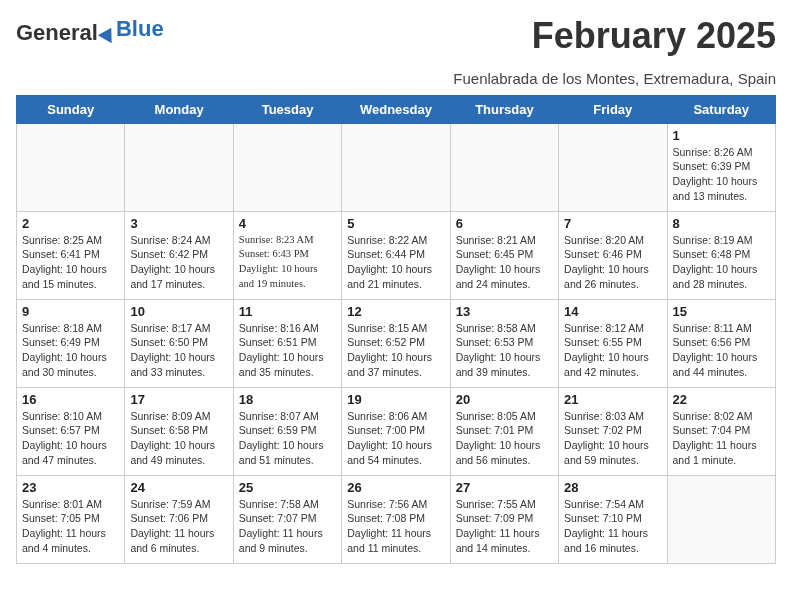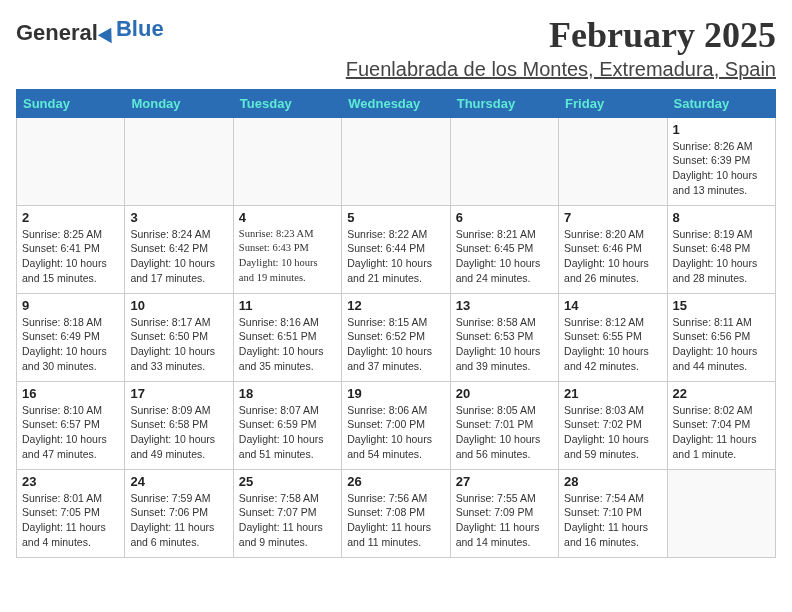--- a/index.html
+++ b/index.html
@@ -35,38 +35,36 @@
       transform: rotate(30deg);
     }
     .title-area {
       text-align: right;
     }
     .month-title {
       font-size: 36px;
       font-weight: bold;
       color: #333;
       line-height: 1.1;
-      font-family: Liberation Serif, serif;
     }
     .location {
-      font-size: 20px;
+      font-size: 15px;
       color: #444;
-      margin-top: 2px;
-      text-decoration: underline;
+      margin-top: 14px;
     }
     .calendar {
       width: 100%;
       border-collapse: collapse;
       margin-top: 8px;
       font-size: 11px;
     }
     .calendar thead tr th {
       background: #2a6db5;
-      color: #5eead4;
-      text-align: left;
+      color: #ffffff;
+      text-align: center;
       padding: 6px 6px;
       font-size: 13px;
       font-weight: bold;
       border: 1px solid #2a6db5;
     }
     .calendar tbody tr td {
       border: 1px solid #ccc;
       vertical-align: top;
       padding: 4px 5px;
       width: 108px;

